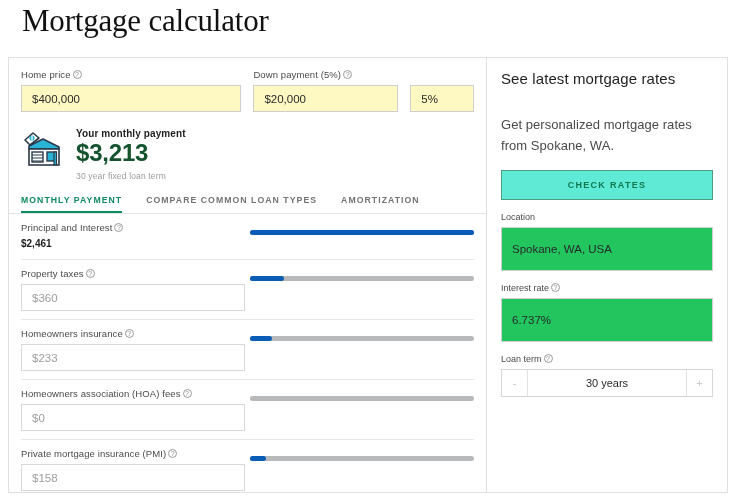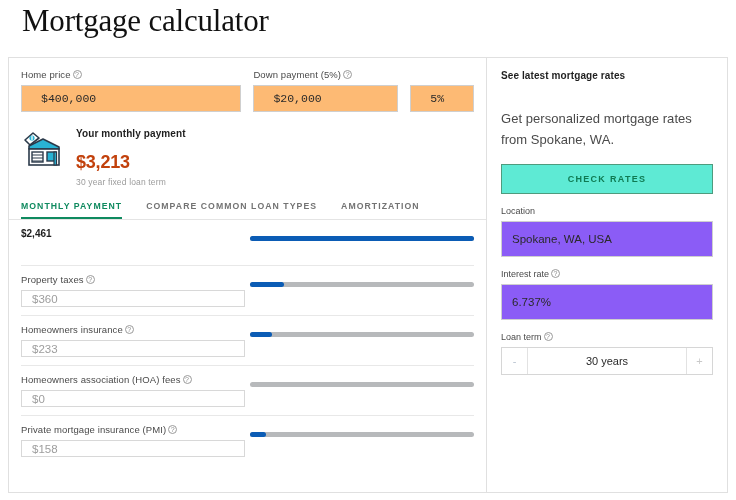--- a/index.html
+++ b/index.html
@@ -62,25 +62,25 @@
     line-height: 8px;
     text-align: center;
     color: #8a8a8a;
     flex: none;
   }
   .txt-input {
     border: 1px solid #cfcfcf;
     height: 27px;
     font-size: 11.5px;
     color: #2a2a2a;
-    padding: 0 19px;
-    display: flex;
-    align-items: center;
-    background: #fdba74;
-    font-family: Liberation Mono, monospace;
+    padding: 0 10px;
+    display: flex;
+    align-items: center;
+    background: #fef9c3;
+    font-family: Liberation Sans, sans-serif;
     width: 100%;
   }
   .col-home { width: 225px; }
   .col-down { width: 148px; }
   .col-pct  { width: 65px; }
 
   
   .summary {
     display: flex;
     align-items: flex-start;
@@ -88,24 +88,24 @@
     gap: 13px;
   }
   .house-ico { flex: none; margin-top: 2px; }
   .sum-title {
     font-size: 10px;
     font-weight: bold;
     color: #1f1f1f;
     letter-spacing: 0.1px;
   }
   .sum-amount {
-    font-size: 18px;
+    font-size: 24px;
     font-weight: bold;
-    color: #c2410c;
-    margin-top: 13px;
+    color: #14532d;
+    margin-top: 0;
     letter-spacing: -0.2px;
   }
   .sum-sub {
     font-size: 8.5px;
     color: #9b9b9b;
     margin-top: 4px;
     letter-spacing: 0.15px;
   }
 
   
@@ -156,21 +156,21 @@
     margin-bottom: 5px;
     letter-spacing: 0.1px;
   }
   .row-static {
     font-size: 10px;
     font-weight: bold;
     color: #1f1f1f;
   }
   .row-input {
     border: 1px solid #d8d8d8;
-    height: 17px;
+    height: 27px;
     width: 224px;
     font-size: 11.5px;
     color: #9d9d9d;
     padding: 0 10px;
     display: flex;
     align-items: center;
   }
   .slider {
     position: relative;
     width: 224px;
@@ -180,22 +180,22 @@
   }
   .slider .fill {
     position: absolute;
     left: 0; top: 0; bottom: 0;
     border-radius: 3px;
     background: #0b5cb5;
   }
 
   
   .rp-title {
-    font-size: 10px;
-    font-weight: bold;
+    font-size: 15px;
+    font-weight: normal;
     color: #1f1f1f;
     letter-spacing: 0.1px;
   }
   .rp-desc {
     font-size: 13px;
     color: #4a4a4a;
     line-height: 1.65;
     margin-top: 27px;
     letter-spacing: 0.05px;
   }
@@ -217,27 +217,27 @@
   .rp-label {
     font-size: 9px;
     color: #4a4a4a;
     margin-bottom: 5px;
     display: flex;
     align-items: center;
     gap: 2px;
   }
   .rp-input {
     border: 1px solid #cfcfcf;
-    height: 36px;
+    height: 44px;
     font-size: 11.5px;
     color: #2a2a2a;
     padding: 0 10px;
     display: flex;
     align-items: center;
-    background: #8b5cf6;
+    background: #22c55e;
   }
   .stepper {
     display: flex;
     border: 1px solid #d6d6d6;
     height: 28px;
   }
   .step-btn {
     width: 26px;
     display: flex;
     align-items: center;
@@ -315,20 +315,24 @@
     <div class="tabs">
       <div class="tab active">MONTHLY PAYMENT</div>
       <div class="tab">COMPARE COMMON LOAN TYPES</div>
       <div class="tab">AMORTIZATION</div>
     </div>
 
     <div class="rows">
 
       <div class="row">
         <div class="row-left">
+          <div class="row-label">
+            <span>Principal and Interest</span>
+            <span class="help">?</span>
+          </div>
           <div class="row-static">$2,461</div>
         </div>
         <div class="row-right">
           <div class="slider">
             <div class="fill" style="width:100%"></div>
           </div>
         </div>
       </div>
 
       <div class="row">

